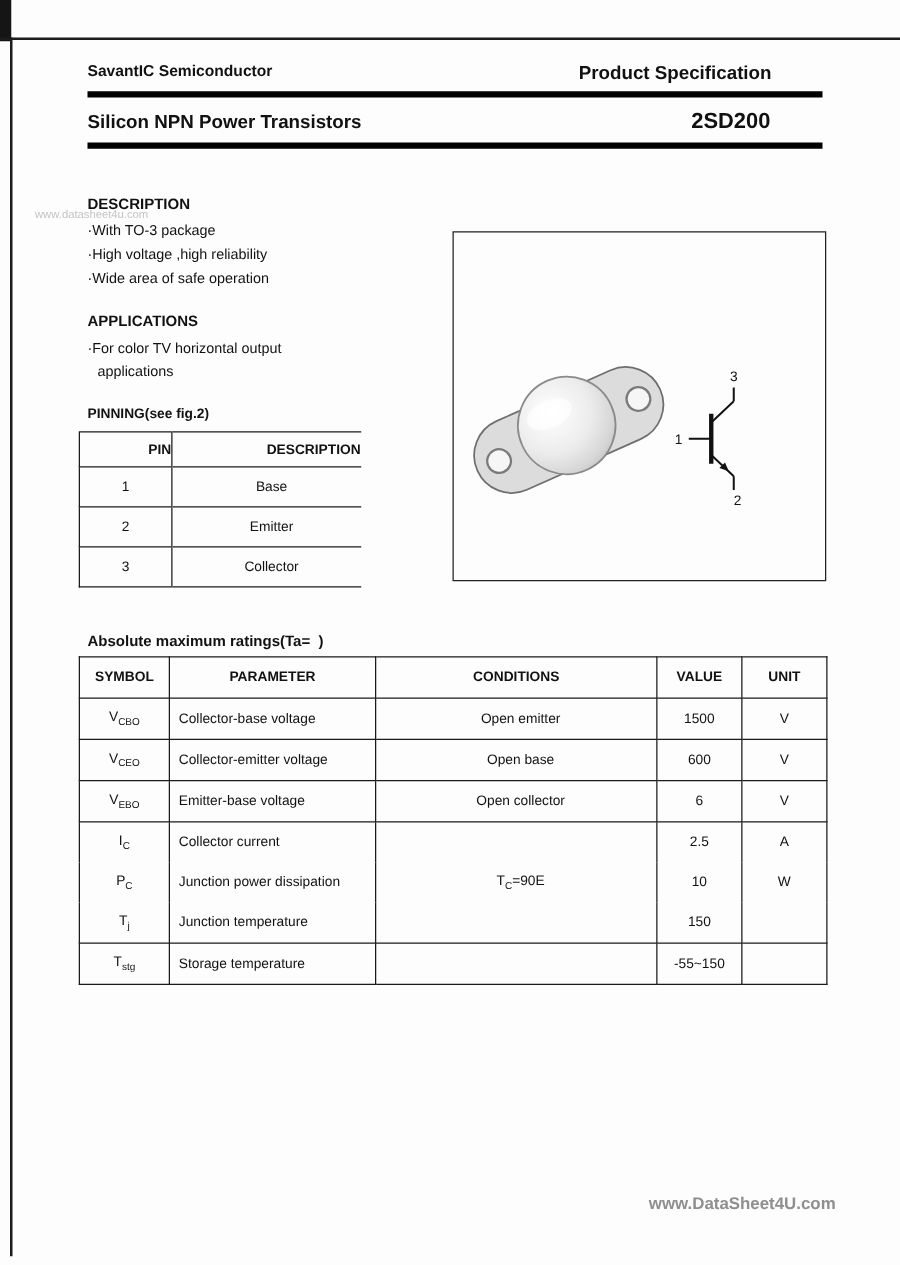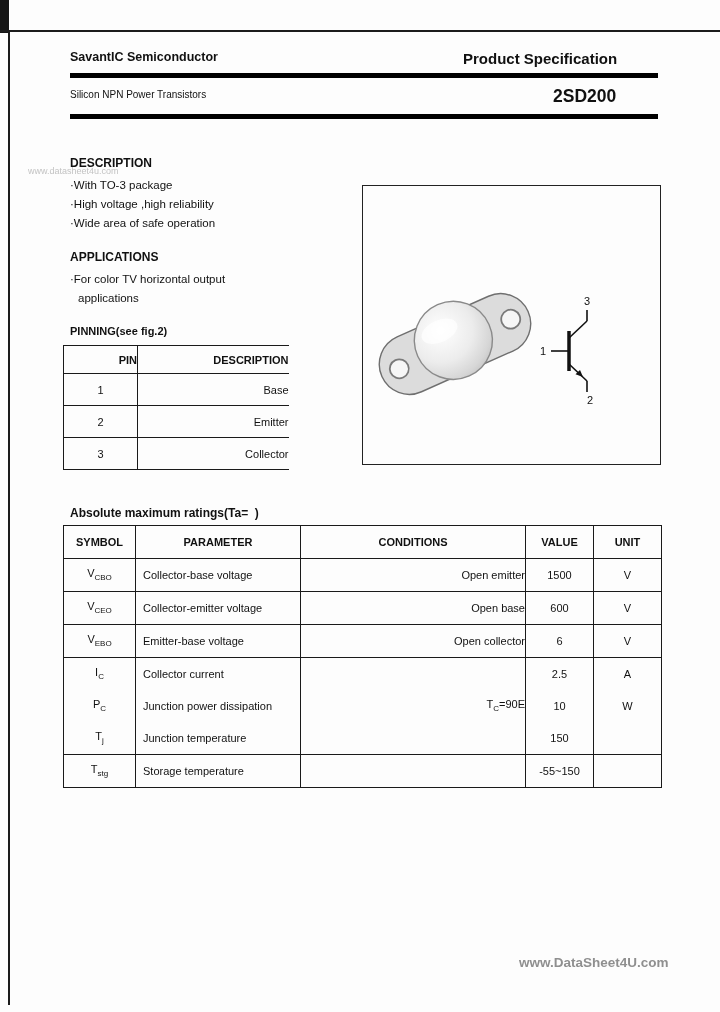--- a/index.html
+++ b/index.html
@@ -14,21 +14,21 @@
   .scan-corner { position:absolute; left:0; top:0; width:9px; height:33px; background:#151515; }
   .scan-top    { position:absolute; left:0; top:30px; width:720px; height:2px; background:#1c1c1c; }
   .scan-left   { position:absolute; left:8px; top:30px; width:2px; height:975px; background:#1c1c1c; }
 
   
   .company  { left:70px; top:50px; font-size:12.5px; font-weight:bold; }
   .spec     { left:463px; top:50px; font-size:15px; font-weight:bold; }
   .rule     { left:70px; width:588px; height:5px; background:#000; }
   .rule1    { top:73px; }
   .rule2    { top:114px; }
-  .doctitle { left:70px; top:89px; font-size:10px; font-weight:normal; }
+  .doctitle { left:70px; top:89px; font-size:15px; font-weight:bold; }
   .part     { left:553px; top:86px; font-size:17.5px; font-weight:bold; }
 
   .watermark { left:28px; top:166px; font-size:9px; color:#c3c3c3; }
   .footer    { left:519px; top:955px; font-size:13.5px; font-weight:bold; color:#8f8f8f; }
 
   .sec-head  { font-size:12px; font-weight:bold; }
   .body-line { font-size:11.5px; line-height:19px; }
 
   .desc-head { left:70px; top:156px; }
   .desc-list { left:70px; top:176px; }
@@ -42,37 +42,37 @@
   .pin-table { position:absolute; left:63px; top:345px; width:225px;
                border-collapse:collapse; table-layout:fixed; font-size:11px;
                border-top:1px solid #1a1a1a; }
   .pin-table th, .pin-table td {
     border-bottom:1px solid #1a1a1a; border-left:1px solid #1a1a1a;
     padding:0; font-weight:normal;
   }
   .pin-table th { height:27px; font-weight:bold; text-align:right; }
   .pin-table td { height:31px; }
   .pin-col  { text-align:center; }
-  .desc-col { text-align:right; padding-left:8px !important; }
+  .desc-col { text-align:center; padding-left:8px !important; }
 
   
   .figure-box { left:362px; top:185px; width:297px; height:278px; border:1.5px solid #222; background:#fdfdfd; }
   .fig-caption { position:absolute; left:0; right:0; top:250px; text-align:center; font-size:11px; font-weight:bold; }
 
   
   .ratings-head { left:70px; top:506px; font-size:12px; font-weight:bold; white-space:pre; }
   .ratings-table { position:absolute; left:63px; top:525px; width:598px;
                    border-collapse:collapse; table-layout:fixed; font-size:11px; }
   .ratings-table th, .ratings-table td {
     border:1px solid #1a1a1a; padding:0; height:32px; font-weight:normal;
   }
   .ratings-table th { font-weight:bold; text-align:center; }
   .td-sym  { text-align:center; }
   .td-param{ text-align:left; padding-left:7px !important; }
-  .td-cond { text-align:right; padding-left:7px !important;border-radius:11px; }
+  .td-cond { text-align:center; padding-left:7px !important;border-radius:11px; }
   .td-val  { text-align:center; }
   .td-unit { text-align:center; }
   td.nb    { border-bottom-style:hidden; }
   sub { font-size:8px; }
 </style>
 </head>
 <body>
 
 <div class="page">
 

